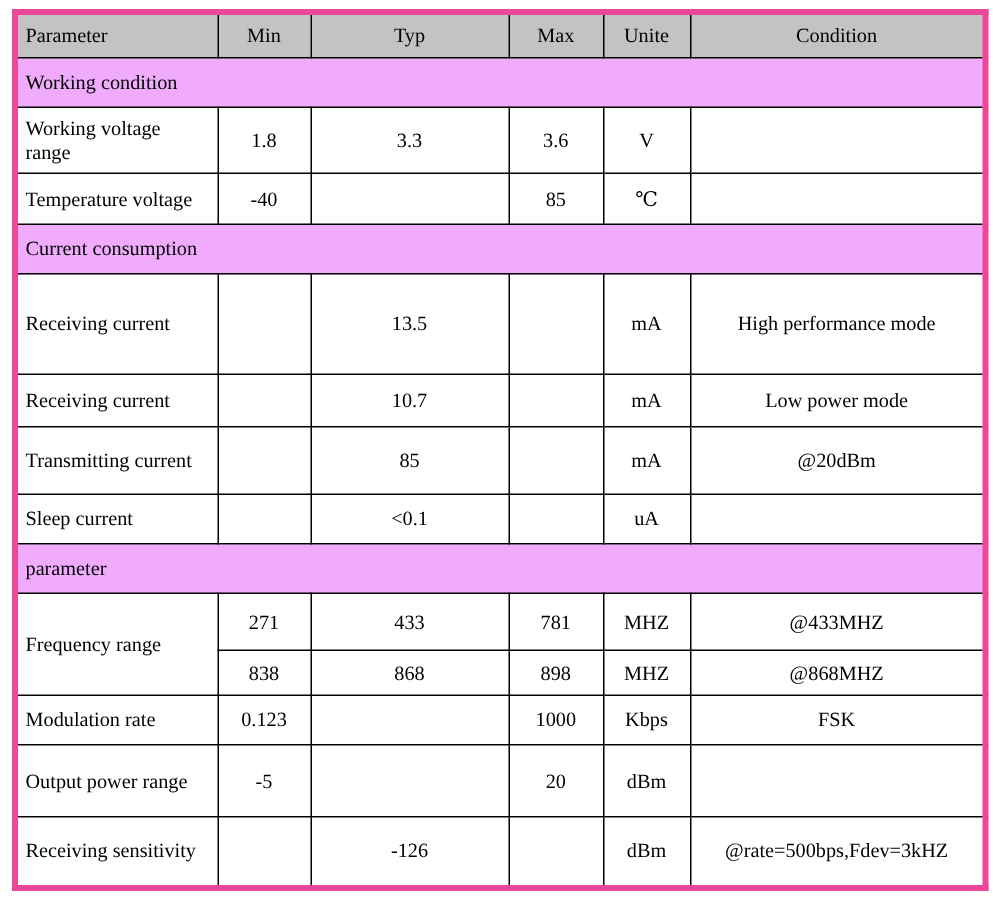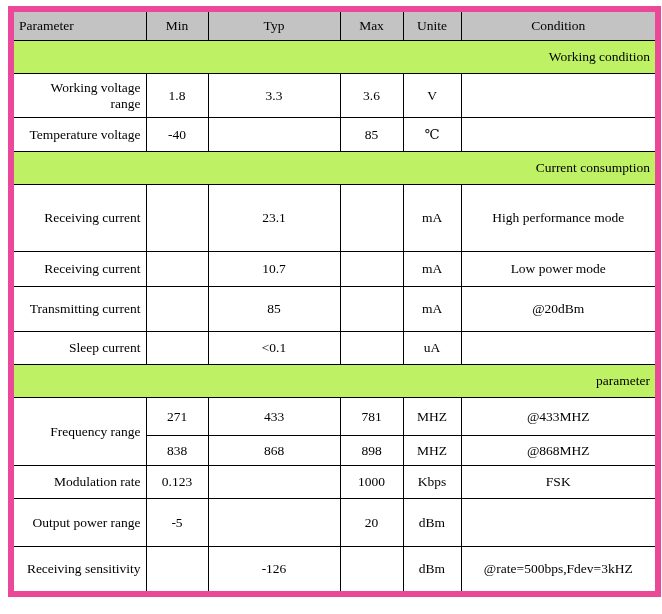--- a/index.html
+++ b/index.html
@@ -33,48 +33,48 @@
     border: 1px solid #000000;
     font-size: 13.5px;
     line-height: 1.18;
     color: #000;
     padding: 0 5px;
     vertical-align: middle;
   }
 
   
   table.spec {
-    border: 6px solid #ec4899;
+    border: 4px solid #ec4899;
   }
 
   .c-param { width: 135px; }
   .c-min   { width: 62px;  }
   .c-typ   { width: 132px; }
   .c-max   { width: 63px;  }
   .c-unit  { width: 58px;  }
   .c-cond  { width: 197px; }
 
   .hdr td {
     background: #c3c3c3;
     text-align: center;
     height: 28px;
   }
   .hdr td.left {
     text-align: left;
   }
 
   .section td {
-    background: #bef264;
-    text-align: right;
+    background: #f0abfc;
+    text-align: left;
     height: 32px;
     font-size: 13.5px;
     font-family: Liberation Serif, serif;
   }
 
-  .cell-left   { text-align: right; }
+  .cell-left   { text-align: left; }
   .cell-center { text-align: center; }
 
   
   .r-wv   { height: 44px; }
   .r-tv   { height: 34px; }
   .r-rc1  { height: 67px; }
   .r-rc2  { height: 35px; }
   .r-tc   { height: 45px; }
   .r-sc   { height: 33px; }
   .r-fr1  { height: 38px; }
@@ -128,21 +128,21 @@
       <td class="cell-center">℃</td>
       <td class="cell-center"></td>
     </tr>
 
     <tr class="section">
       <td colspan="6">Current consumption</td>
     </tr>
     <tr class="r-rc1">
       <td class="cell-left">Receiving current</td>
       <td class="cell-center"></td>
-      <td class="cell-center">23.1</td>
+      <td class="cell-center">13.5</td>
       <td class="cell-center"></td>
       <td class="cell-center">mA</td>
       <td class="cell-center">High performance mode</td>
     </tr>
     <tr class="r-rc2">
       <td class="cell-left">Receiving current</td>
       <td class="cell-center"></td>
       <td class="cell-center">10.7</td>
       <td class="cell-center"></td>
       <td class="cell-center">mA</td>

